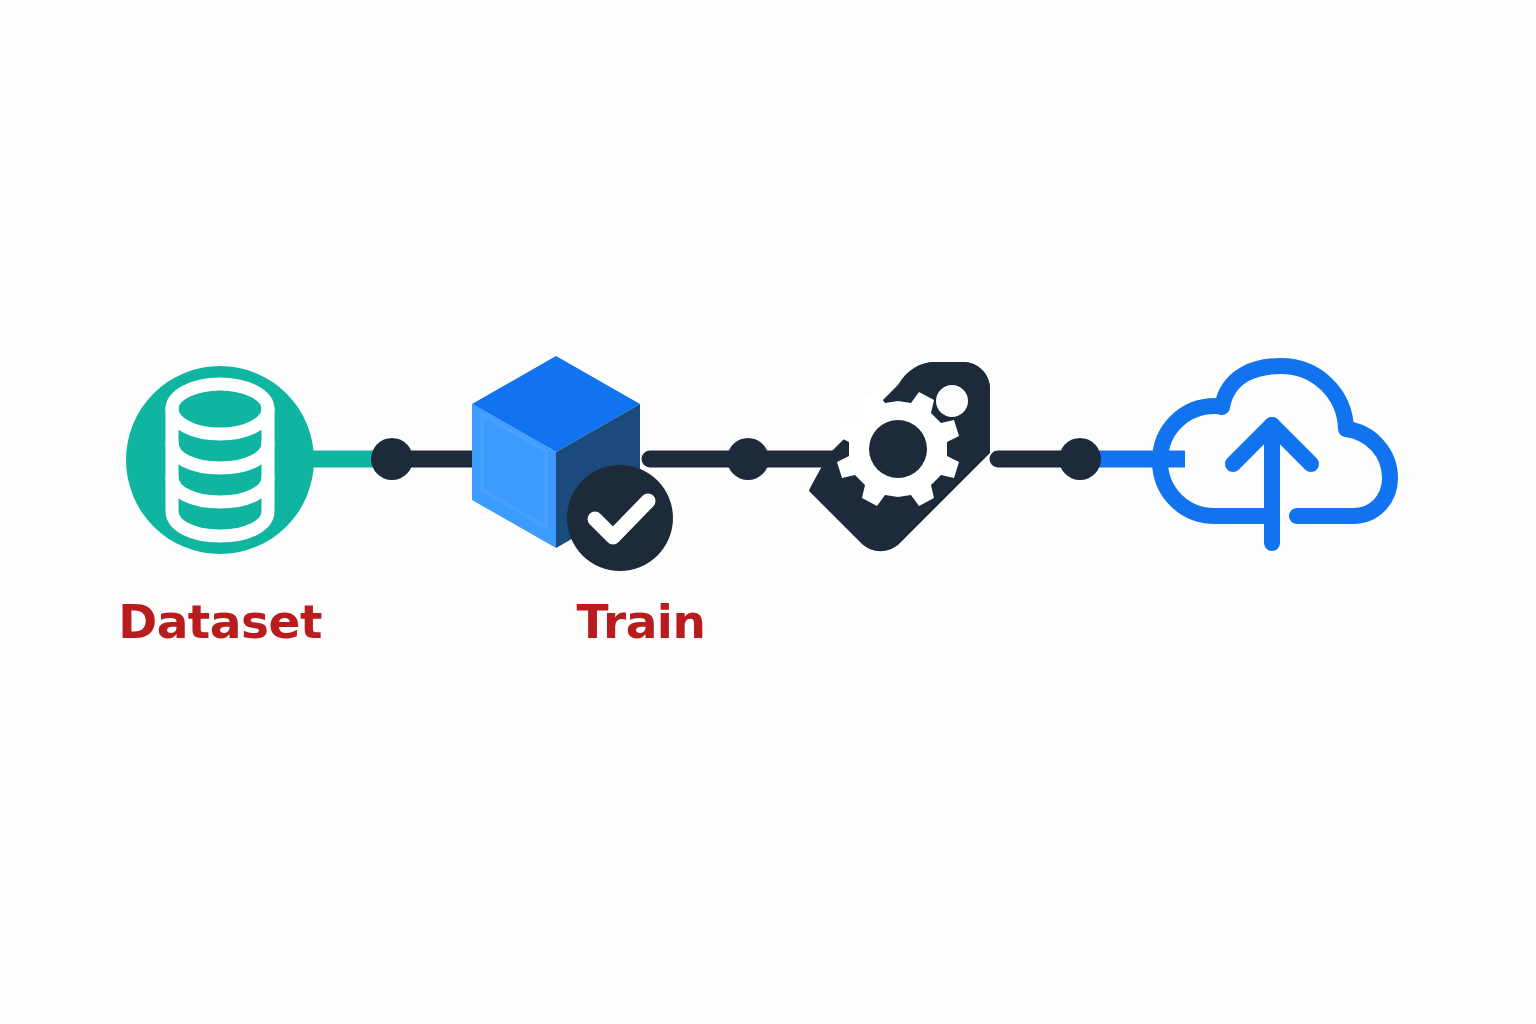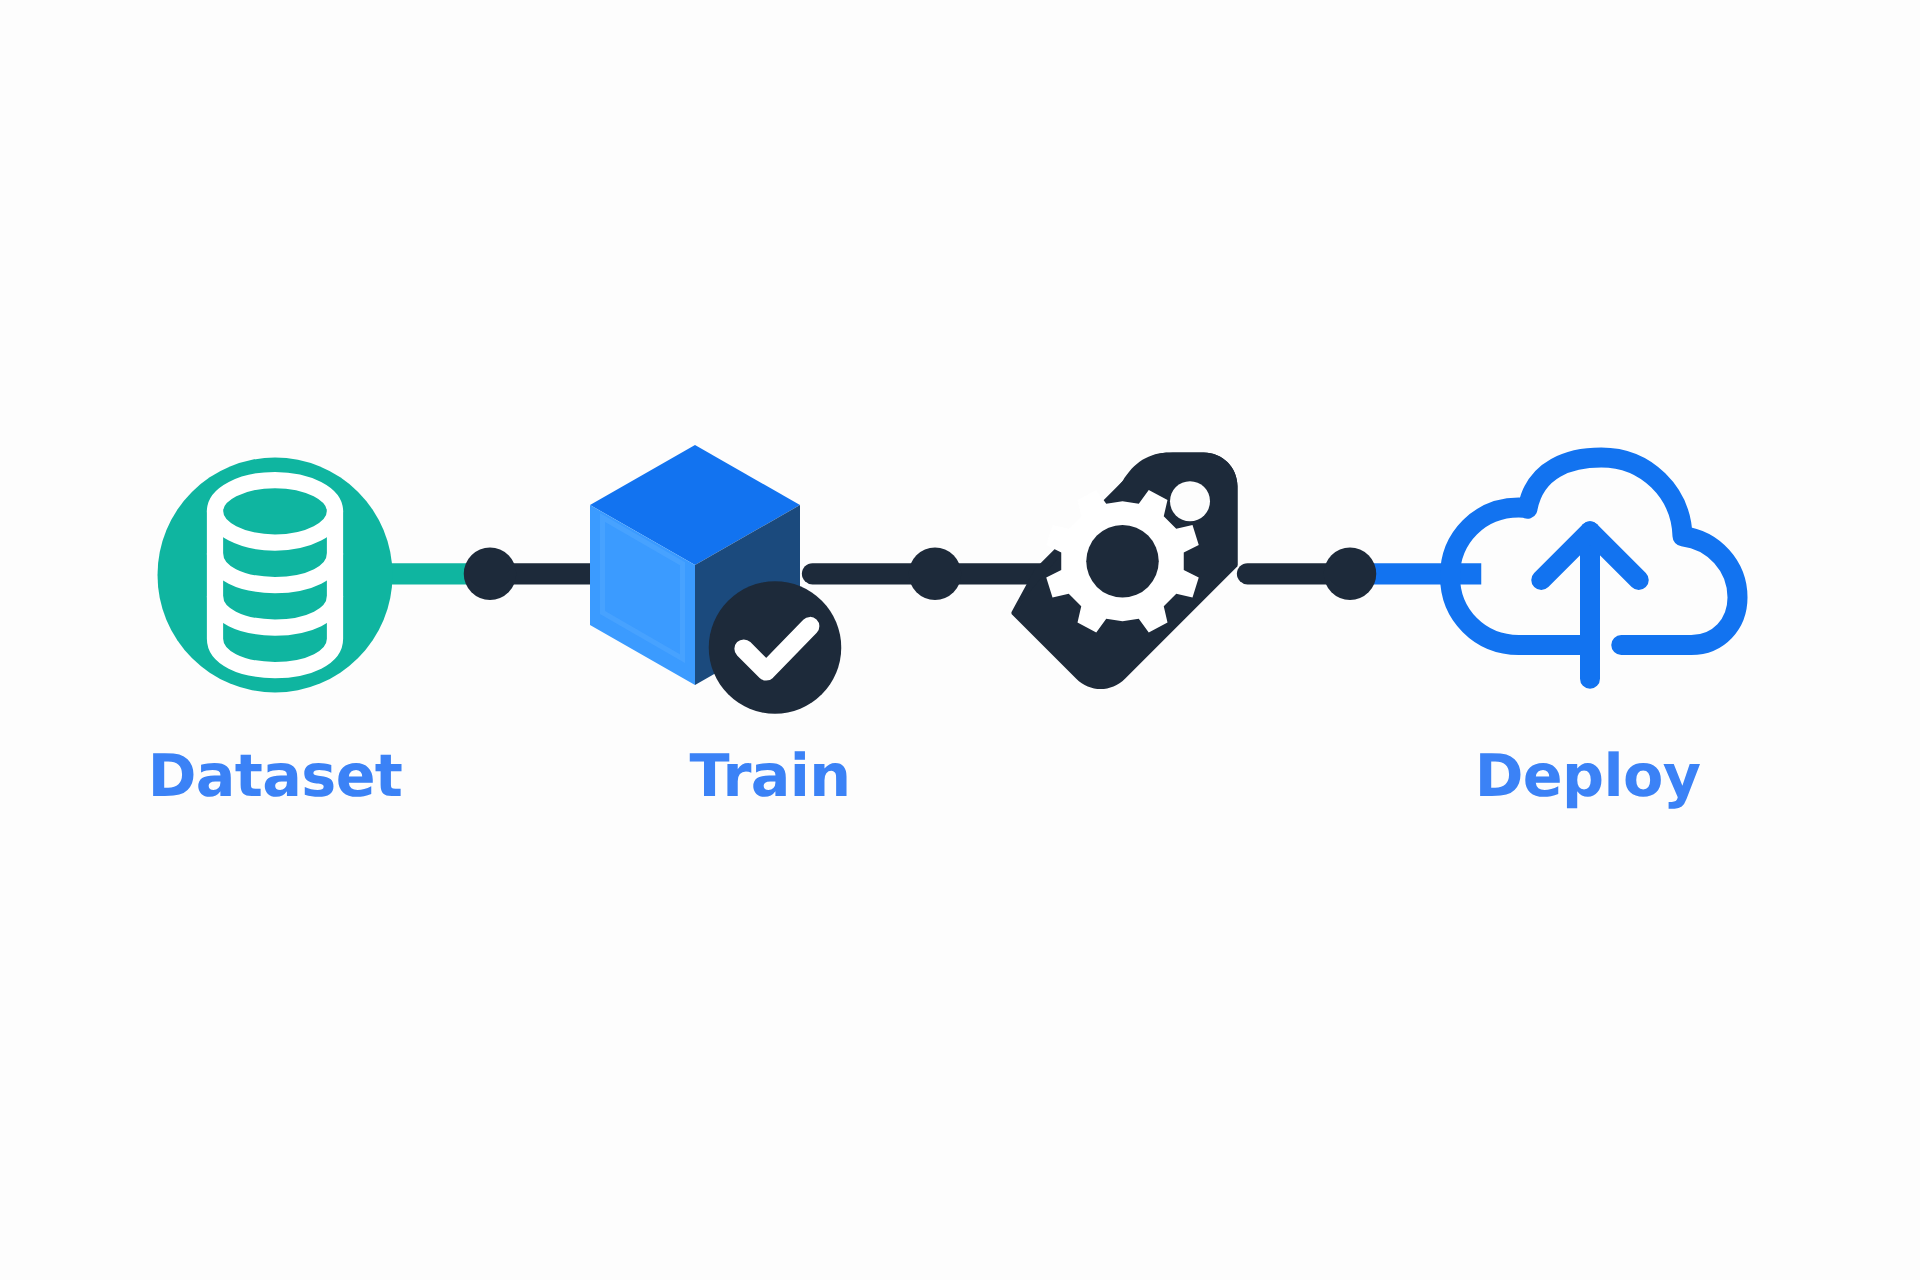--- a/index.html
+++ b/index.html
@@ -27,26 +27,26 @@
     height: 1024px;
     display: block;
   }
   .node-label {
     position: absolute;
     text-align: center;
     font-family: "DejaVu Sans", "Liberation Sans", sans-serif;
     font-size: 47px;
     font-weight: 600;
     letter-spacing: -0.5px;
-    color: #3b82f6;
+    color: #b91c1c;
     white-space: nowrap;
     line-height: 1;
   }
   .label-dataset { left: 20px;  top: 598px; width: 400px; }
-  .label-train   { left: 356px; top: 598px; width: 520px; }
+  .label-train   { left: 381px; top: 598px; width: 520px; }
   .label-register{ left: 660px; top: 598px; width: 500px; }
   .label-deploy  { left: 1070px;top: 598px; width: 400px; }
 </style>
 </head>
 <body>
 
 <div id="stage">
 
   <svg id="flow-svg" viewBox="0 0 1536 1024" xmlns="http://www.w3.org/2000/svg">
 
@@ -193,15 +193,14 @@
       </g>
     </g>
 
   </svg>
 
   <div class="node-label label-dataset">Dataset</div>
 
   <div class="node-label label-train">Train</div>
 
 
-  <div class="node-label label-deploy">Deploy</div>
 
 </div>
 
 </body></html>

